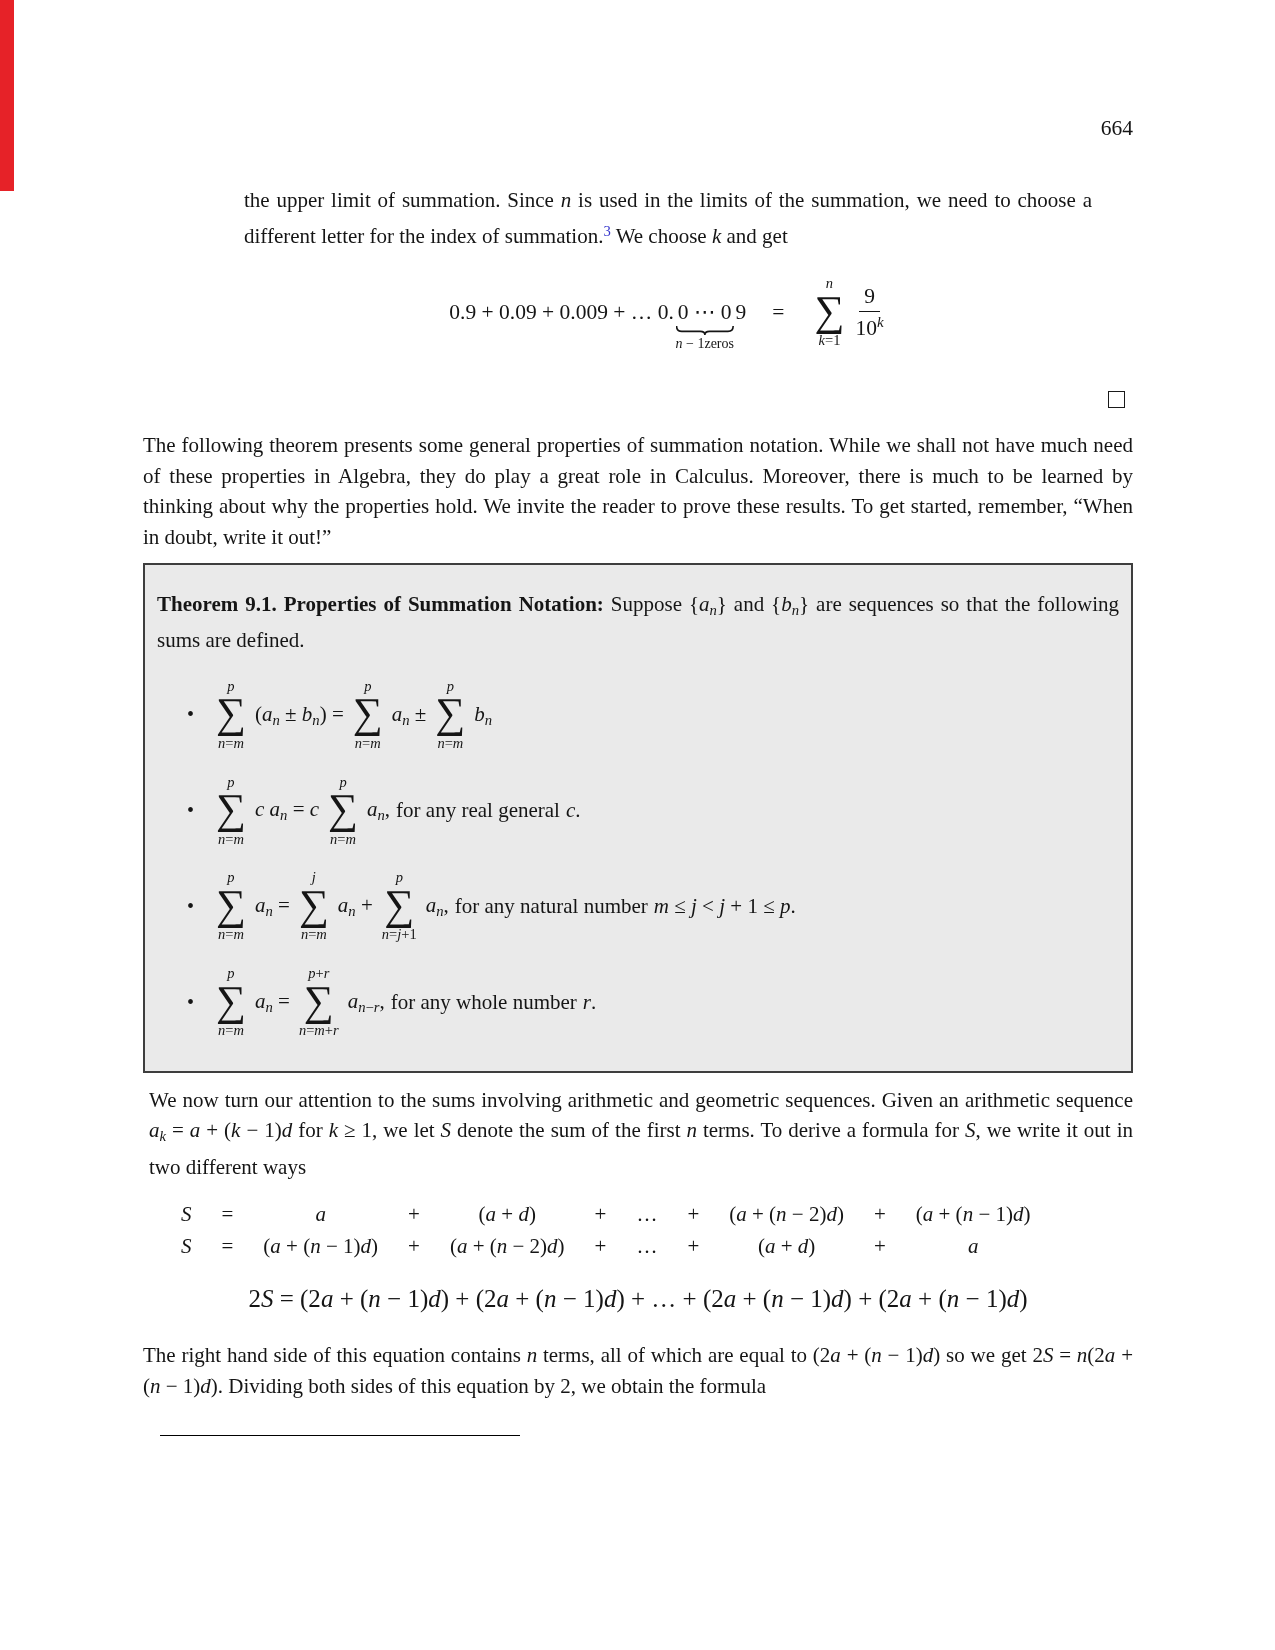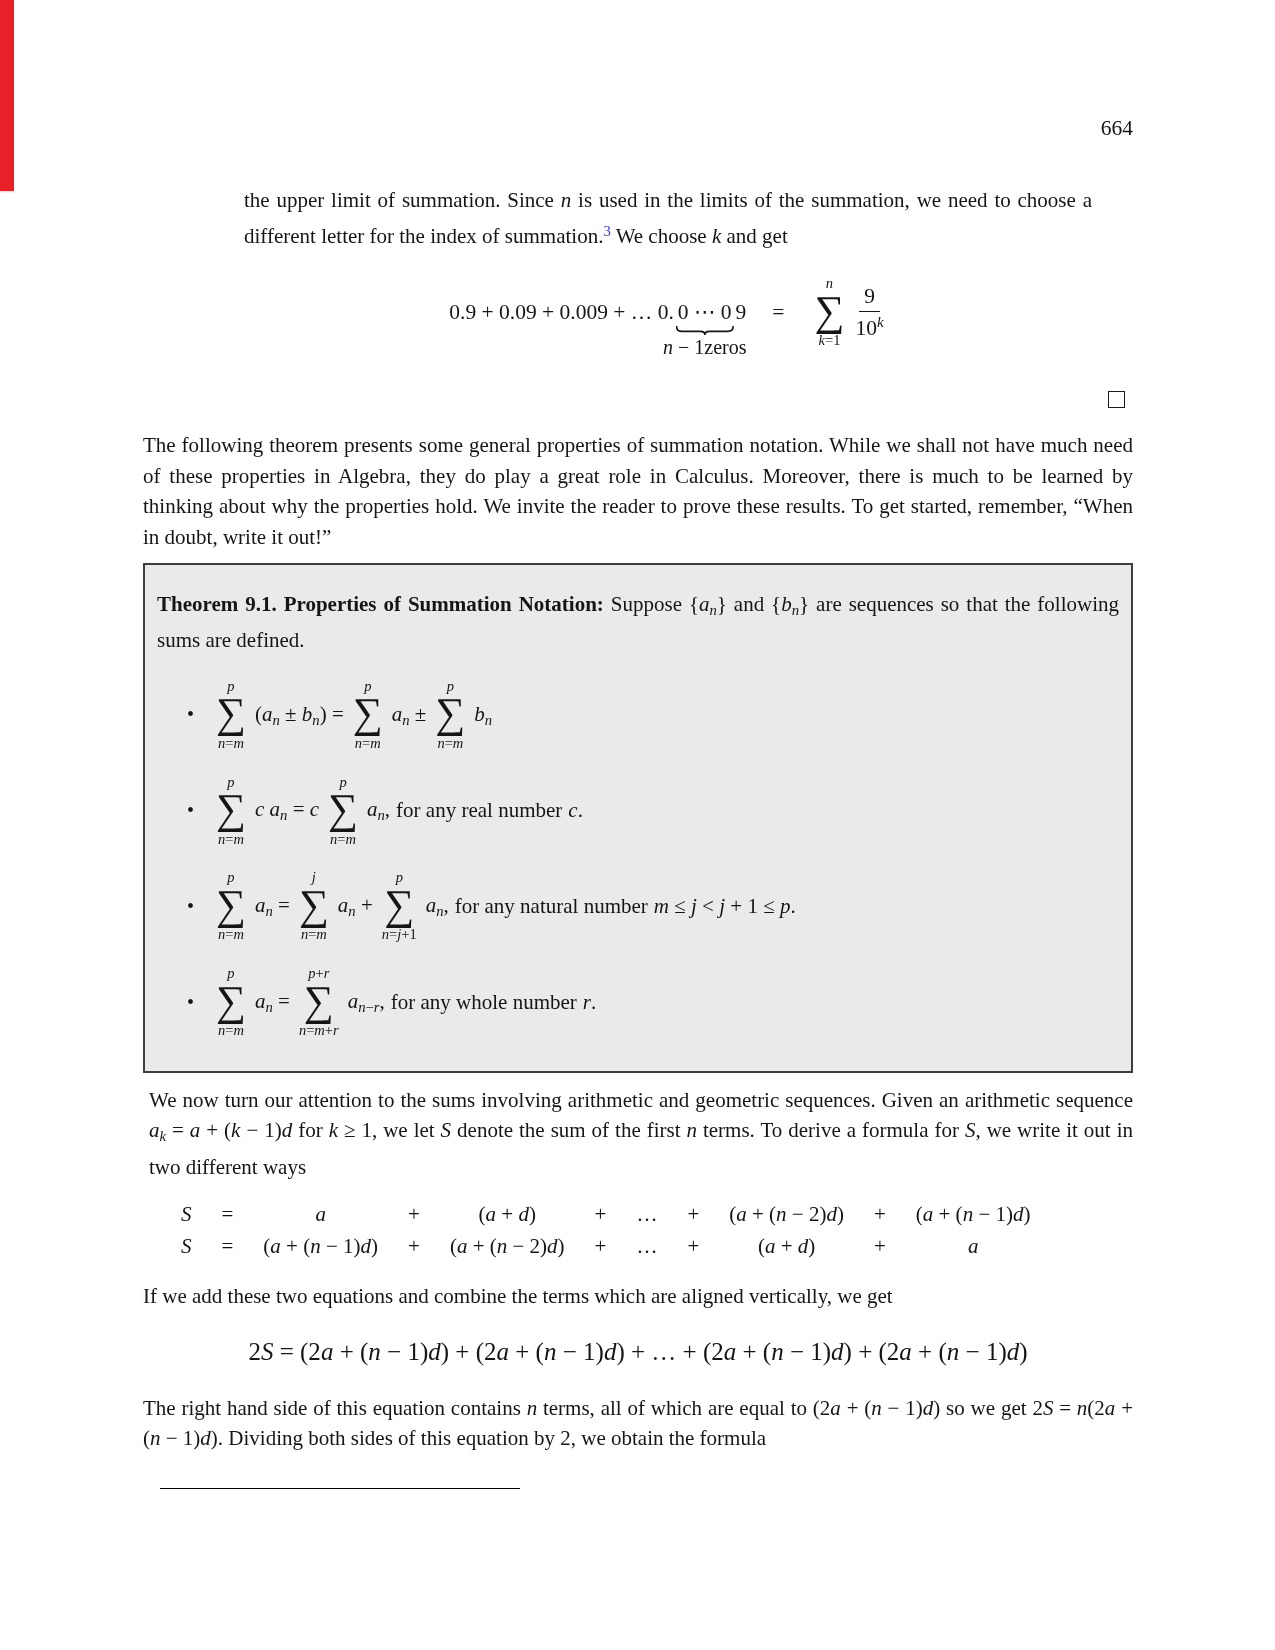--- a/index.html
+++ b/index.html
@@ -33,21 +33,21 @@
   .eq>.rm,.eq>.math{margin:0 3px;white-space:nowrap;}
   .bigop{display:inline-flex;flex-direction:column;align-items:center;margin:0 6px;line-height:1;}
   .oplim{font-size:14.5px;line-height:1.15;white-space:nowrap;}
   .opsym{font-size:42px;line-height:.82;padding:2px 0 4px;}
   .frac{display:inline-flex;flex-direction:column;align-items:center;margin:0 5px;line-height:1.15;}
   .frac .num{padding:0 5px 2px;border-bottom:1.7px solid currentColor;}
   .frac .den{padding-top:2px;text-align:center;}
   .ubrace{position:relative;display:inline-flex;flex-direction:column;align-items:center;margin:0 2px;}
   .ub-under{position:absolute;top:100%;left:-2px;right:-2px;display:flex;flex-direction:column;align-items:center;}
   .ub-svg{width:100%;height:9px;display:block;}
-  .ub-label{font-size:20px;white-space:nowrap;display:inline-flex;font-family:Liberation Serif, serif;}
+  .ub-label{font-size:14px;white-space:nowrap;display:inline-flex;font-family:Liberation Serif, serif;}
   .eqgrid{display:grid;justify-content:start;justify-items:center;column-gap:30px;row-gap:7px;margin:20px 0 22px 38px;font-size:21px;}
   .gcell{white-space:nowrap;}
   .p-after-qed{margin-top:22px;}
   .p-after-box{margin-top:12px;margin-left:6px;}
   .p-add{margin-top:22px;}
   .fnrule{width:360px;border-top:1.8px solid #000;margin:34px 0 5px 17px;}
   .footnote{font-size:17.5px;line-height:26px;margin:0 0 0 28px;}
 </style>
 </head>
 <body>
@@ -131,21 +131,21 @@
               <span class="opsym">∑</span>
               <span class="oplim"><span class="mi">n</span><span class="mo">=</span><span class="mi">m</span></span>
             </span>
             <span class="math"><span class="mi">c</span><span class="mo"> </span><span class="mi">a</span><sub><span class="mi">n</span></sub><span class="mo"> = </span><span class="mi">c</span></span>
             <span class="bigop">
               <span class="oplim"><span class="mi">p</span></span>
               <span class="opsym">∑</span>
               <span class="oplim"><span class="mi">n</span><span class="mo">=</span><span class="mi">m</span></span>
             </span>
             <span class="math"><span class="mi">a</span><sub><span class="mi">n</span></sub><span class="mo">,</span></span>
-            <span class="rm">for any real number </span>
+            <span class="rm">for any real general </span>
             <span class="math"><span class="mi">c</span><span class="mo">.</span></span>
           </span>
       </li>
       <li>
         <span class="bullet">•</span>
         <span class="eq">
             <span class="bigop">
               <span class="oplim"><span class="mi">p</span></span>
               <span class="opsym">∑</span>
               <span class="oplim"><span class="mi">n</span><span class="mo">=</span><span class="mi">m</span></span>
@@ -209,21 +209,20 @@
       <span class="gcell math"><span class="mo">+</span></span>
       <span class="gcell math"><span class="mo">(</span><span class="mi">a</span><span class="mo"> + (</span><span class="mi">n</span><span class="mo"> − 2)</span><span class="mi">d</span><span class="mo">)</span></span>
       <span class="gcell math"><span class="mo">+</span></span>
       <span class="gcell math"><span class="mo">…</span></span>
       <span class="gcell math"><span class="mo">+</span></span>
       <span class="gcell math"><span class="mo">(</span><span class="mi">a</span><span class="mo"> + </span><span class="mi">d</span><span class="mo">)</span></span>
       <span class="gcell math"><span class="mo">+</span></span>
       <span class="gcell math"><span class="mi">a</span></span>
     </div>
 
-  <p class="body p-add"><span class="rm">If we add these two equations and combine the terms which are aligned vertically, we get</span></p>
 
   <div class="eqline disp2">
       <span class="math"><span class="mo">2</span><span class="mi">S</span><span class="mo"> = (2</span><span class="mi">a</span><span class="mo"> + (</span><span class="mi">n</span><span class="mo"> − 1)</span><span class="mi">d</span><span class="mo">) + (2</span><span class="mi">a</span><span class="mo"> + (</span><span class="mi">n</span><span class="mo"> − 1)</span><span class="mi">d</span><span class="mo">) + … + (2</span><span class="mi">a</span><span class="mo"> + (</span><span class="mi">n</span><span class="mo"> − 1)</span><span class="mi">d</span><span class="mo">) + (2</span><span class="mi">a</span><span class="mo"> + (</span><span class="mi">n</span><span class="mo"> − 1)</span><span class="mi">d</span><span class="mo">)</span></span>
     </div>
 
   <p class="body justify"><span class="rm">The right hand side of this equation contains </span><span class="math"><span class="mi">n</span></span><span class="rm"> terms, all of which are equal to </span><span class="math"><span class="mo">(2</span><span class="mi">a</span><span class="mo"> + (</span><span class="mi">n</span><span class="mo"> − 1)</span><span class="mi">d</span><span class="mo">)</span></span><span class="rm"> so we get </span><span class="math"><span class="mo">2</span><span class="mi">S</span><span class="mo"> = </span><span class="mi">n</span><span class="mo">(2</span><span class="mi">a</span><span class="mo"> + (</span><span class="mi">n</span><span class="mo"> − 1)</span><span class="mi">d</span><span class="mo">)</span></span><span class="rm">.  Dividing both sides of this equation by 2, we obtain the formula</span></p>
 
   <div class="fnrule"></div>
 </div>
 

